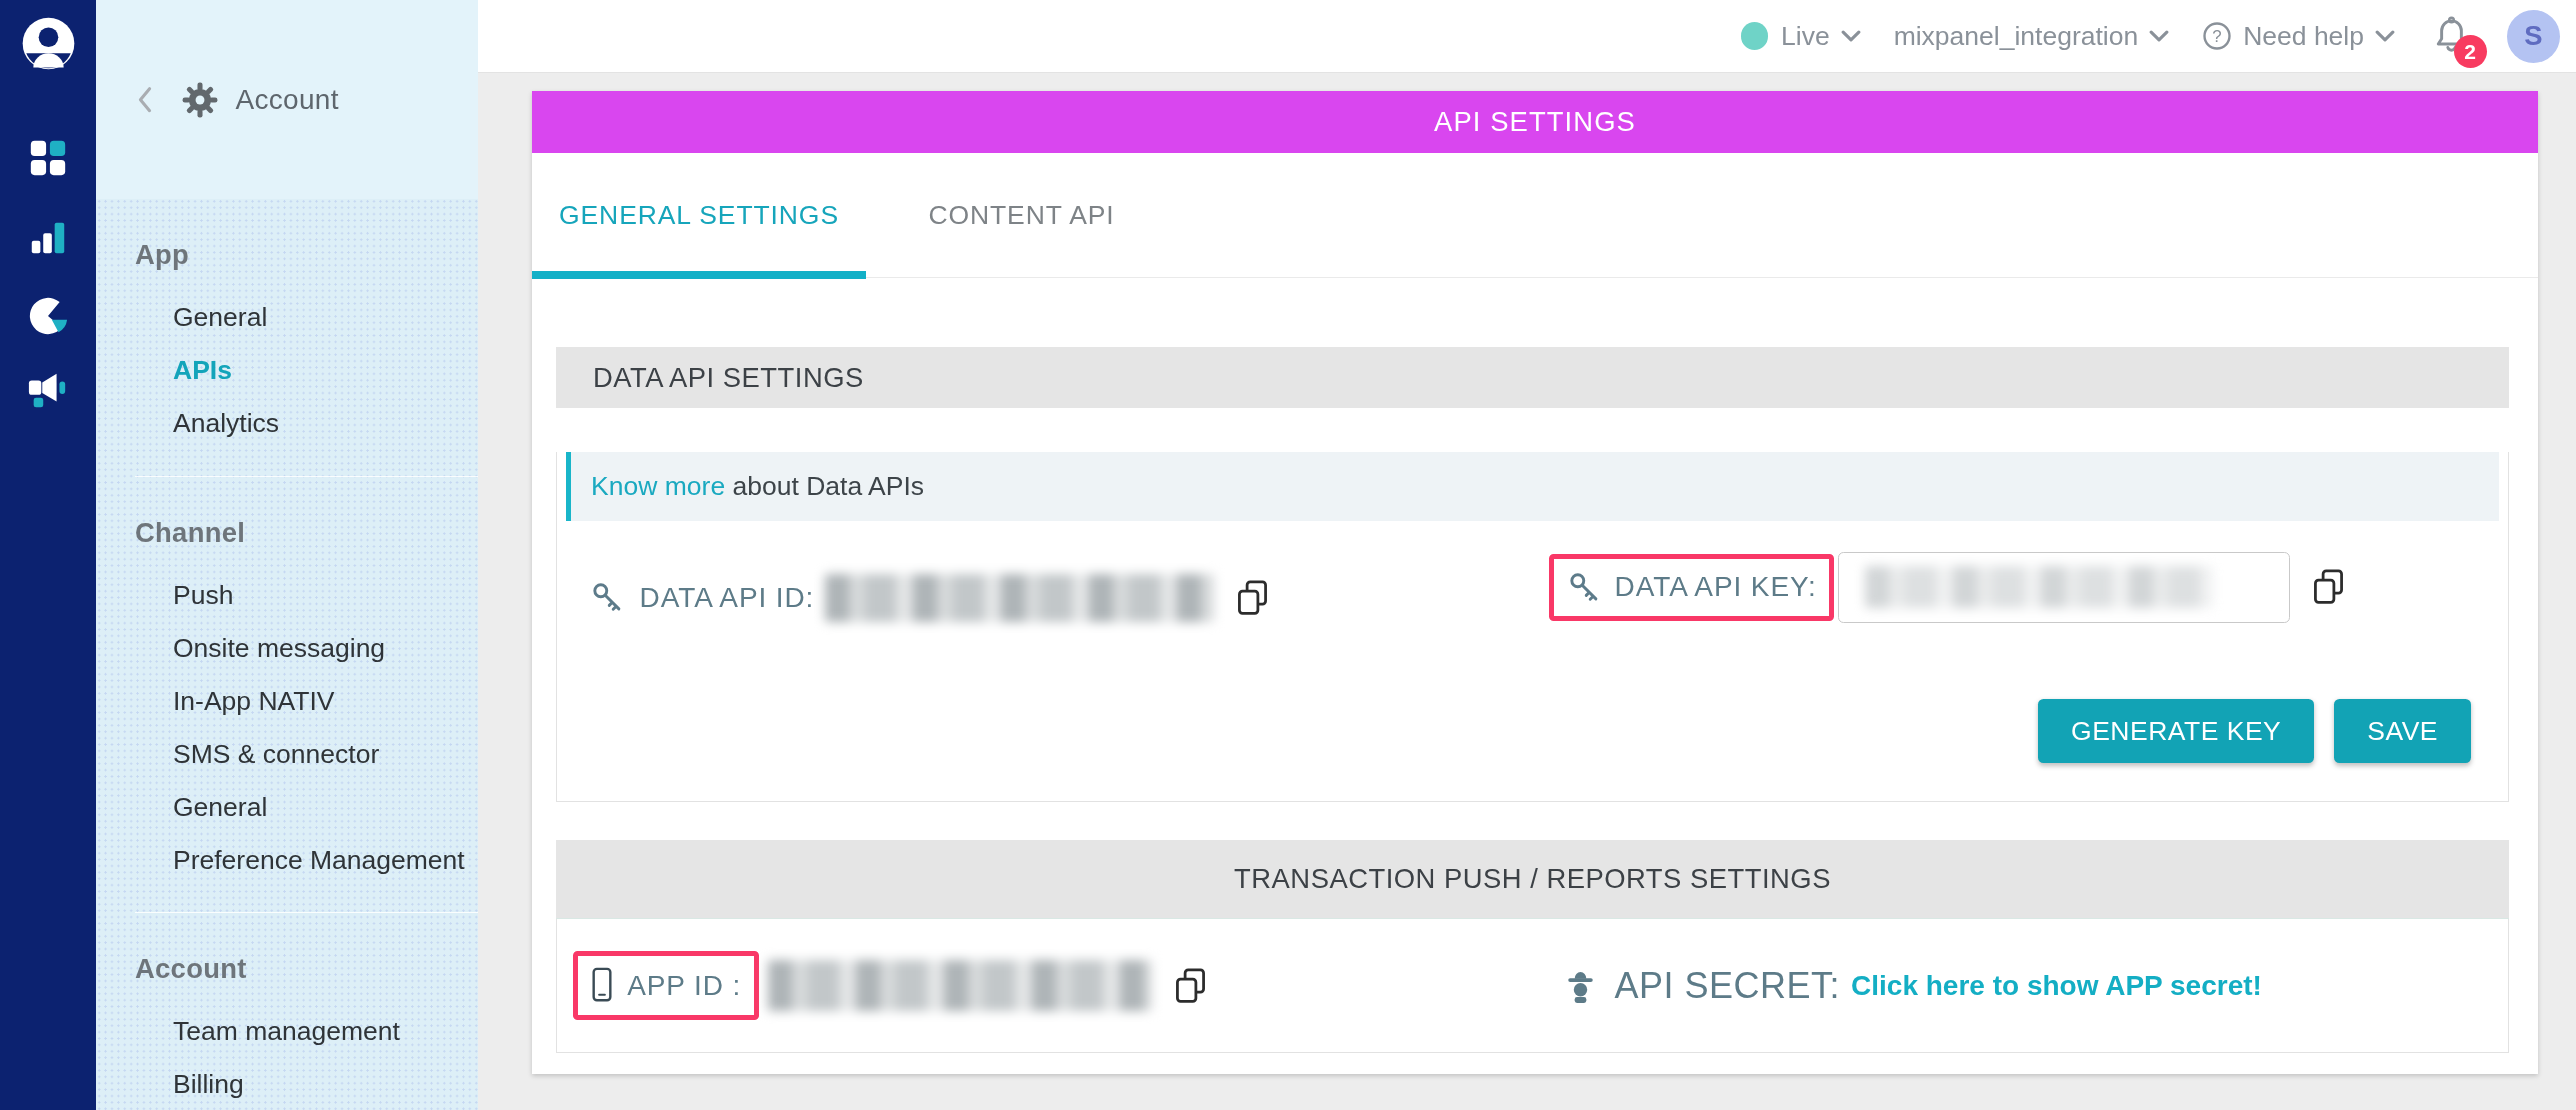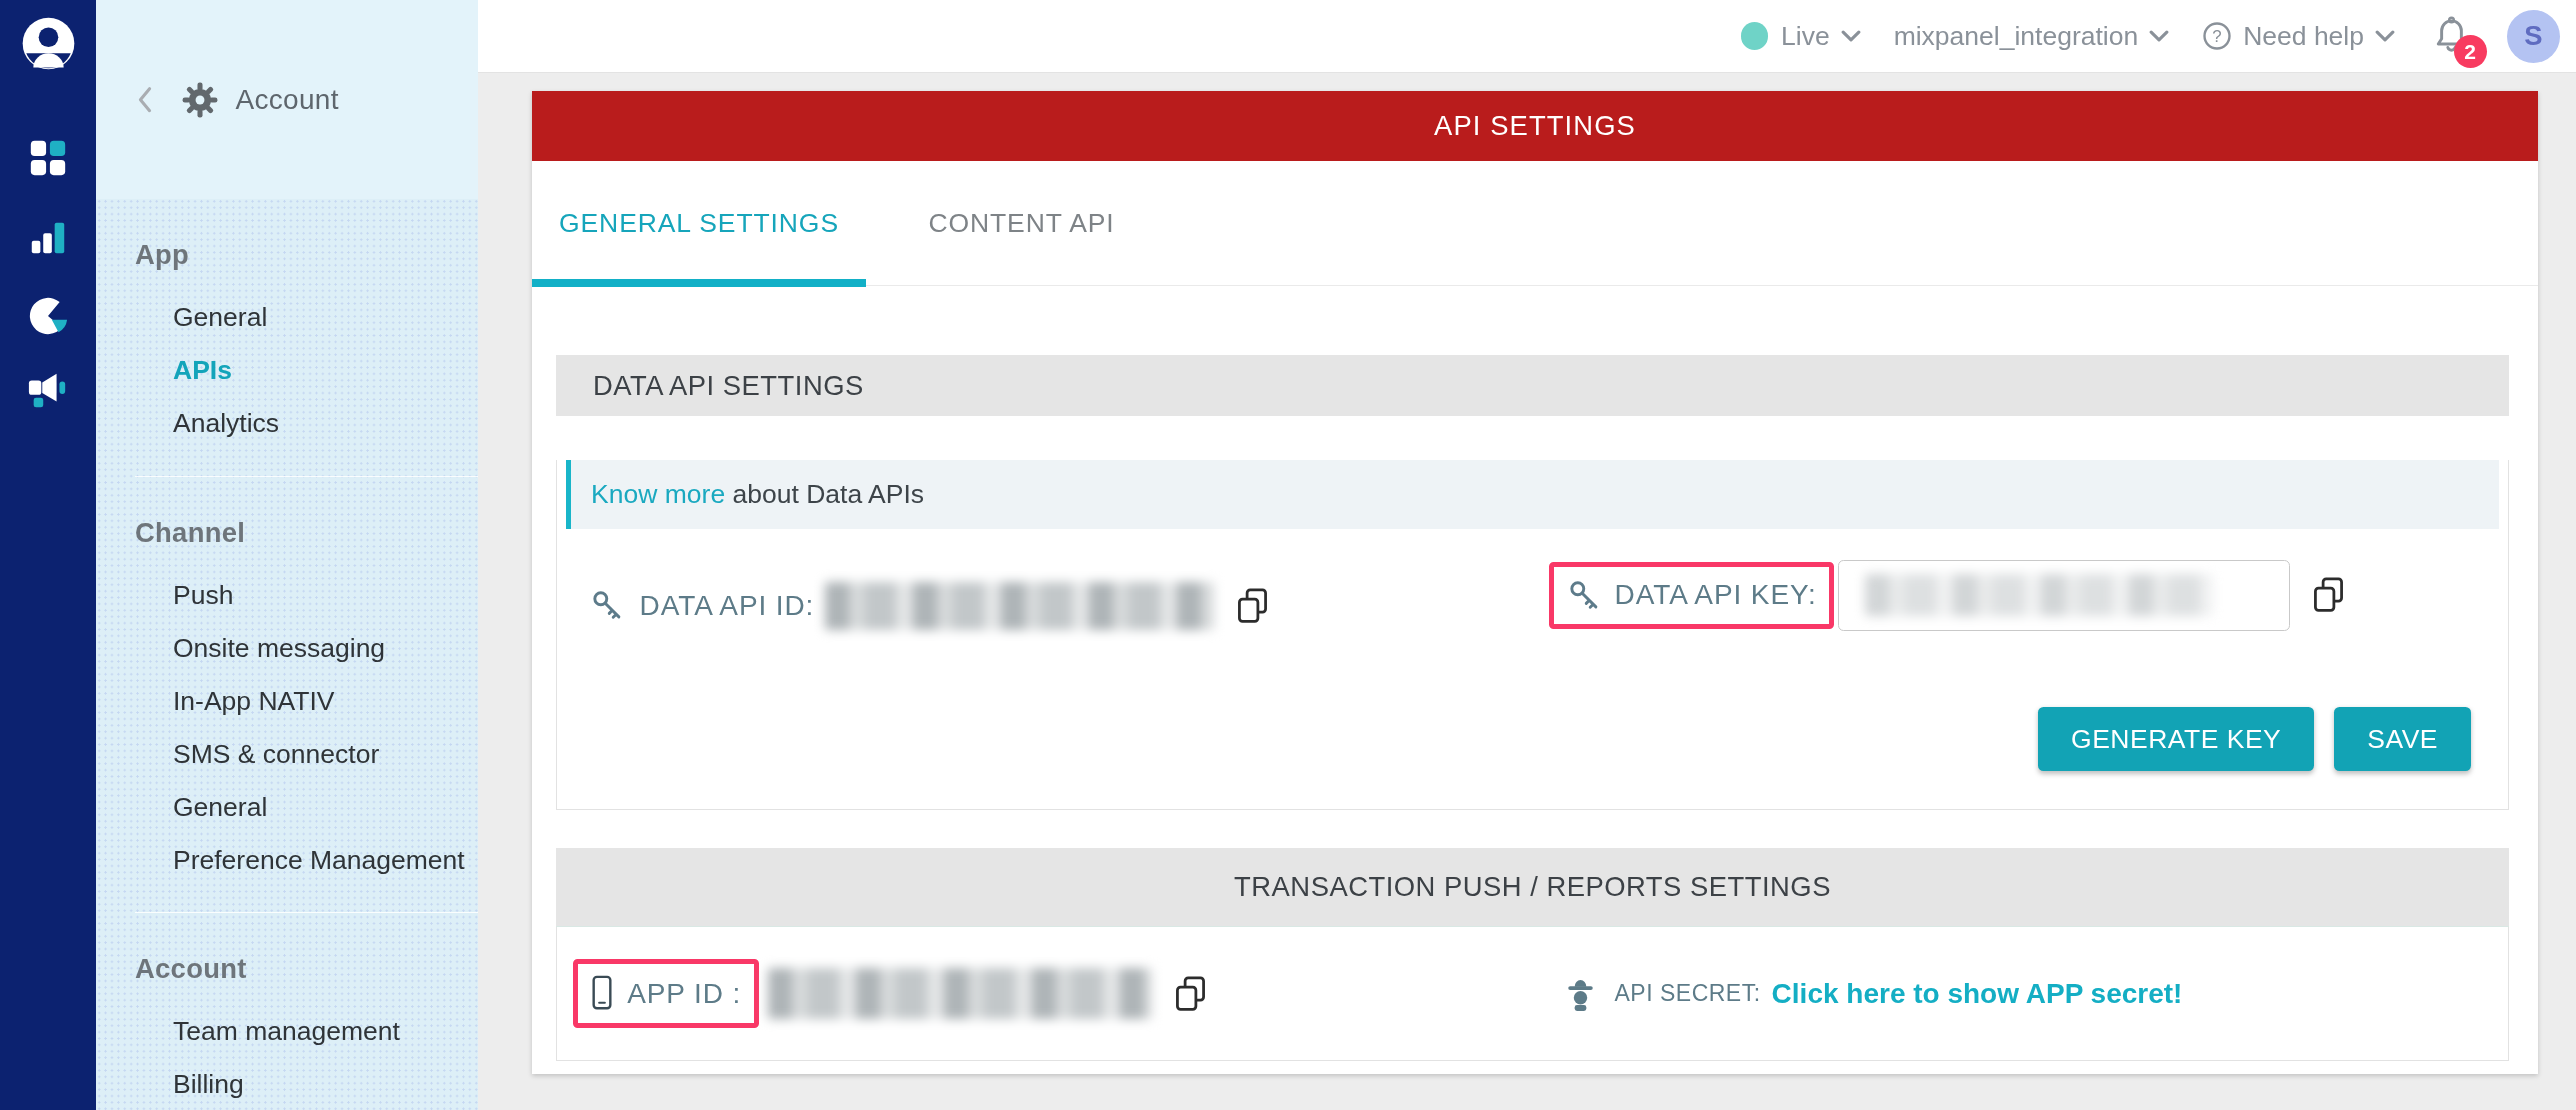--- a/index.html
+++ b/index.html
@@ -67,21 +67,21 @@
     display:flex; align-items:center; justify-content:center;
     color:#5f6cc0; font-size:27.4px; font-weight:bold; cursor:pointer;
   }
 
   
   .card {
     position:absolute; left:532px; top:91px; width:2006px; height:983px;
     background:#fff; box-shadow:0 1.8px 4.6px rgba(0,0,0,.18);
   }
   .card-title {
-    height:70px; background:#b91c1c; color:#fff; font-size:27.4px; letter-spacing:1.1px;
+    height:62px; background:#d946ef; color:#fff; font-size:27.4px; letter-spacing:1.1px;
     display:flex; align-items:center; justify-content:center;
   }
   .tabs { height:125px; border-bottom:1.8px solid #eaeaea; display:flex; }
   .tab {
     position:relative; display:flex; align-items:center; justify-content:center;
     font-size:26.5px; letter-spacing:0.9px; color:#7e8387; cursor:pointer;
   }
   .tab.t1 { width:334px; }
   .tab.t2 { width:311px; }
   .tab.active { color:#16a5bb; }
@@ -132,21 +132,21 @@
     padding:0 33px; cursor:pointer; box-shadow:0 2.7px 5.5px rgba(0,0,0,.25);
   }
 
   .transaction { margin-top:38px; }
   .transaction .box-body { height:134px; }
   .app-row { position:relative; height:100%; display:flex; align-items:center; padding-left:15.6px; }
   .phone-icon { width:24px; height:37px; color:#3a4b55; flex:none; }
   .redacted.app-val { width:384px; height:51px; margin-left:9.1px; }
   .secret-group { position:absolute; left:1006px; display:flex; align-items:center; }
   .spy-icon { width:35px; height:38px; color:#5d7b88; flex:none; }
-  .secret-label { font-size:23px; color:#5d7b88; letter-spacing:0.5px; margin-left:16.5px; white-space:nowrap; }
+  .secret-label { font-size:36px; color:#5d7b88; letter-spacing:0.5px; margin-left:16.5px; white-space:nowrap; }
   .secret-link { font-size:28px; color:#14aec4; font-weight:bold; margin-left:11px; text-decoration:none; cursor:pointer; white-space:nowrap; }
 </style>
 </head>
 <body>
 
 <div class="screen">
 
   <nav class="navrail">
     <div class="logo">
       <svg viewBox="0 0 64 64" width="57" height="57">

